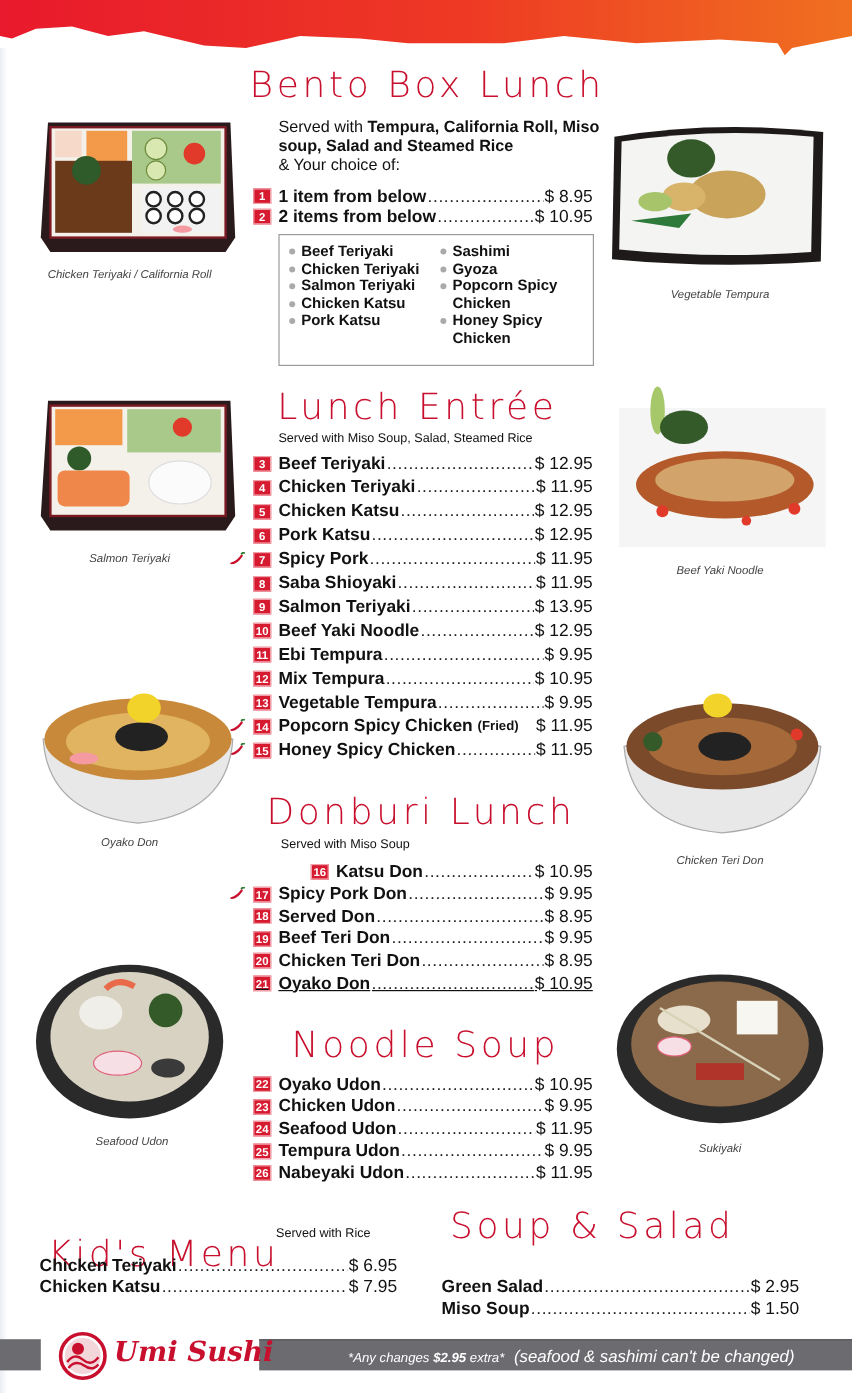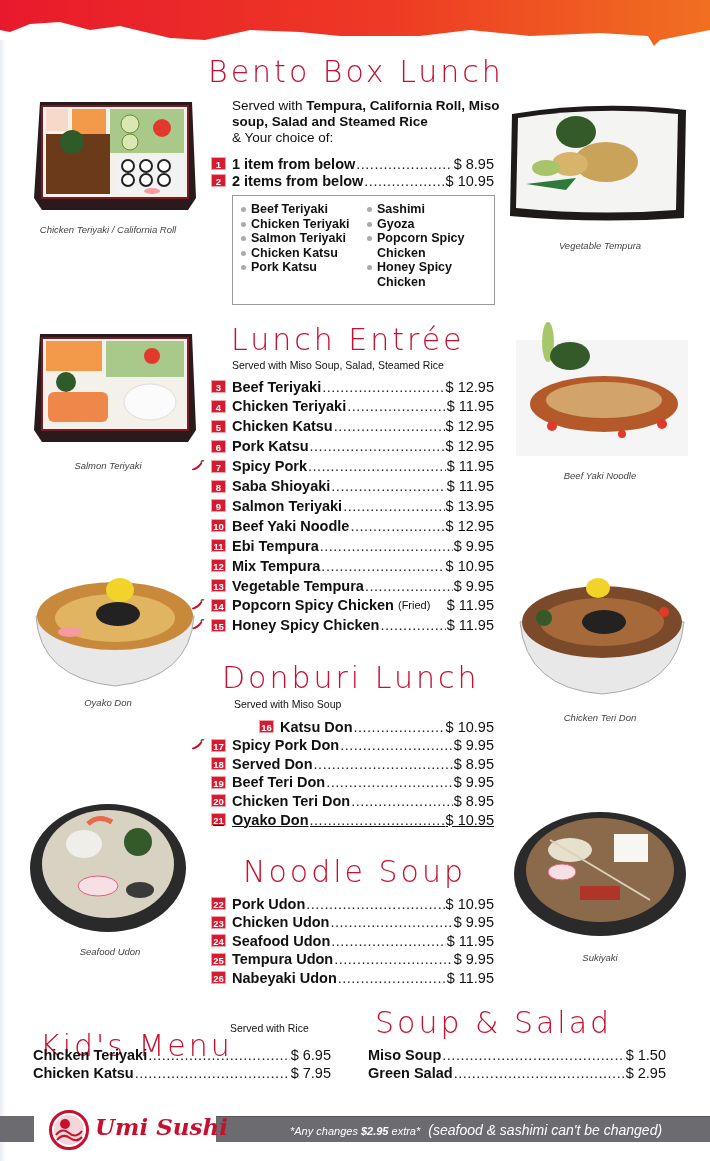--- a/index.html
+++ b/index.html
@@ -17,21 +17,21 @@
   }
   .sub { position: absolute; font-size: 10.5px; color: #111; white-space: nowrap; }
 
   .intro { left: 232px; top: 98px; font-size: 13.5px; line-height: 16px; width: 270px; }
   .intro b { font-weight: bold; }
 
   .row { position: absolute; display: flex; align-items: center; height: 19px; white-space: nowrap; font-weight: bold; font-size: 14.5px; }
   .num { display: inline-block; background: #d61a2f; color: #fff; font-size: 9.5px; font-weight: bold;
          min-width: 15px; height: 13px; line-height: 13px; text-align: center; margin-right: 6px; border: 1px solid #f2a1ab; }
   .name { flex: 0 0 auto; }
-  .note-paren { font-weight: normal; font-size: 11px; margin-left: 4px; }
+  .note-paren { font-weight: bold; font-size: 11px; margin-left: 4px; }
   .dots { flex: 1 1 auto; overflow: hidden; font-weight: normal; color: #222; letter-spacing: 0.5px; margin: 0 1px; }
   .dots::before { content: "........................................................................................................"; }
   .price { flex: 0 0 auto; font-weight: normal; }
   .pepper { position: absolute; left: -20px; top: 3px; width: 14px; height: 12px; }
 
   .choice-box { left: 232px; top: 195px; width: 263px; height: 110px; border: 1.5px solid #9a9a9a; }
   .choice-col { position: absolute; top: 6px; list-style: none; font-weight: bold; font-size: 12.5px; line-height: 14.5px; }
   .choice-col li { position: relative; padding-left: 12px; }
   .choice-col li::before { content: ""; position: absolute; left: 2px; top: 5px; width: 5px; height: 5px; border-radius: 50%; background: #aaa; }
   .choice-note { position: absolute; left: 12px; top: 95px; width: 245px; font-size: 9px; color: #2e7d32; line-height: 11px; }
@@ -339,21 +339,21 @@
   <ellipse cx="52" cy="72" rx="14" ry="8" fill="#f6e0e6" stroke="#e0607a"></ellipse>
   <rect x="70" y="86" width="40" height="14" fill="#b0342a"></rect>
   <path d="M40,40 L140,100" stroke="#d8d2b8" stroke-width="2"></path>
 </svg>
 <div class="caption" style="left:510px; top:952px; width:180px;">Sukiyaki</div>
 
 <div class="section-title" style="left:243px; top:854px;">Noodle Soup</div>
 <div id="noodle-list">
     <div class="row" style="left:211px; top:894px; width:283px;">
       <span class="num">22</span>
-      <span class="name">Pork Udon</span>
+      <span class="name">Oyako Udon</span>
       <span class="dots"></span>
       <span class="price">$ 10.95</span>
     </div>
     <div class="row" style="left:211px; top:912.6px; width:283px;">
       <span class="num">23</span>
       <span class="name">Chicken Udon</span>
       <span class="dots"></span>
       <span class="price">$ 9.95</span>
     </div>
     <div class="row" style="left:211px; top:931.2px; width:283px;">
@@ -386,21 +386,21 @@
     </div>
     <div class="row" style="left:33px; top:1063.5px; width:298px;">
       <span class="name">Chicken Katsu</span>
       <span class="dots"></span>
       <span class="price">$ 7.95</span>
     </div>
   </div>
 
 <div class="section-title" style="left:375px; top:1005px;">Soup &amp; Salad</div>
 <div id="soup-list">
-    <div class="row" style="left:368px; top:1045px; width:298px;">
+    <div class="row" style="left:368px; top:1081px; width:298px;">
       <span class="name">Miso Soup</span>
       <span class="dots"></span>
       <span class="price">$ 1.50</span>
     </div>
     <div class="row" style="left:368px; top:1063.5px; width:298px;">
       <span class="name">Green Salad</span>
       <span class="dots"></span>
       <span class="price">$ 2.95</span>
     </div>
   </div>

